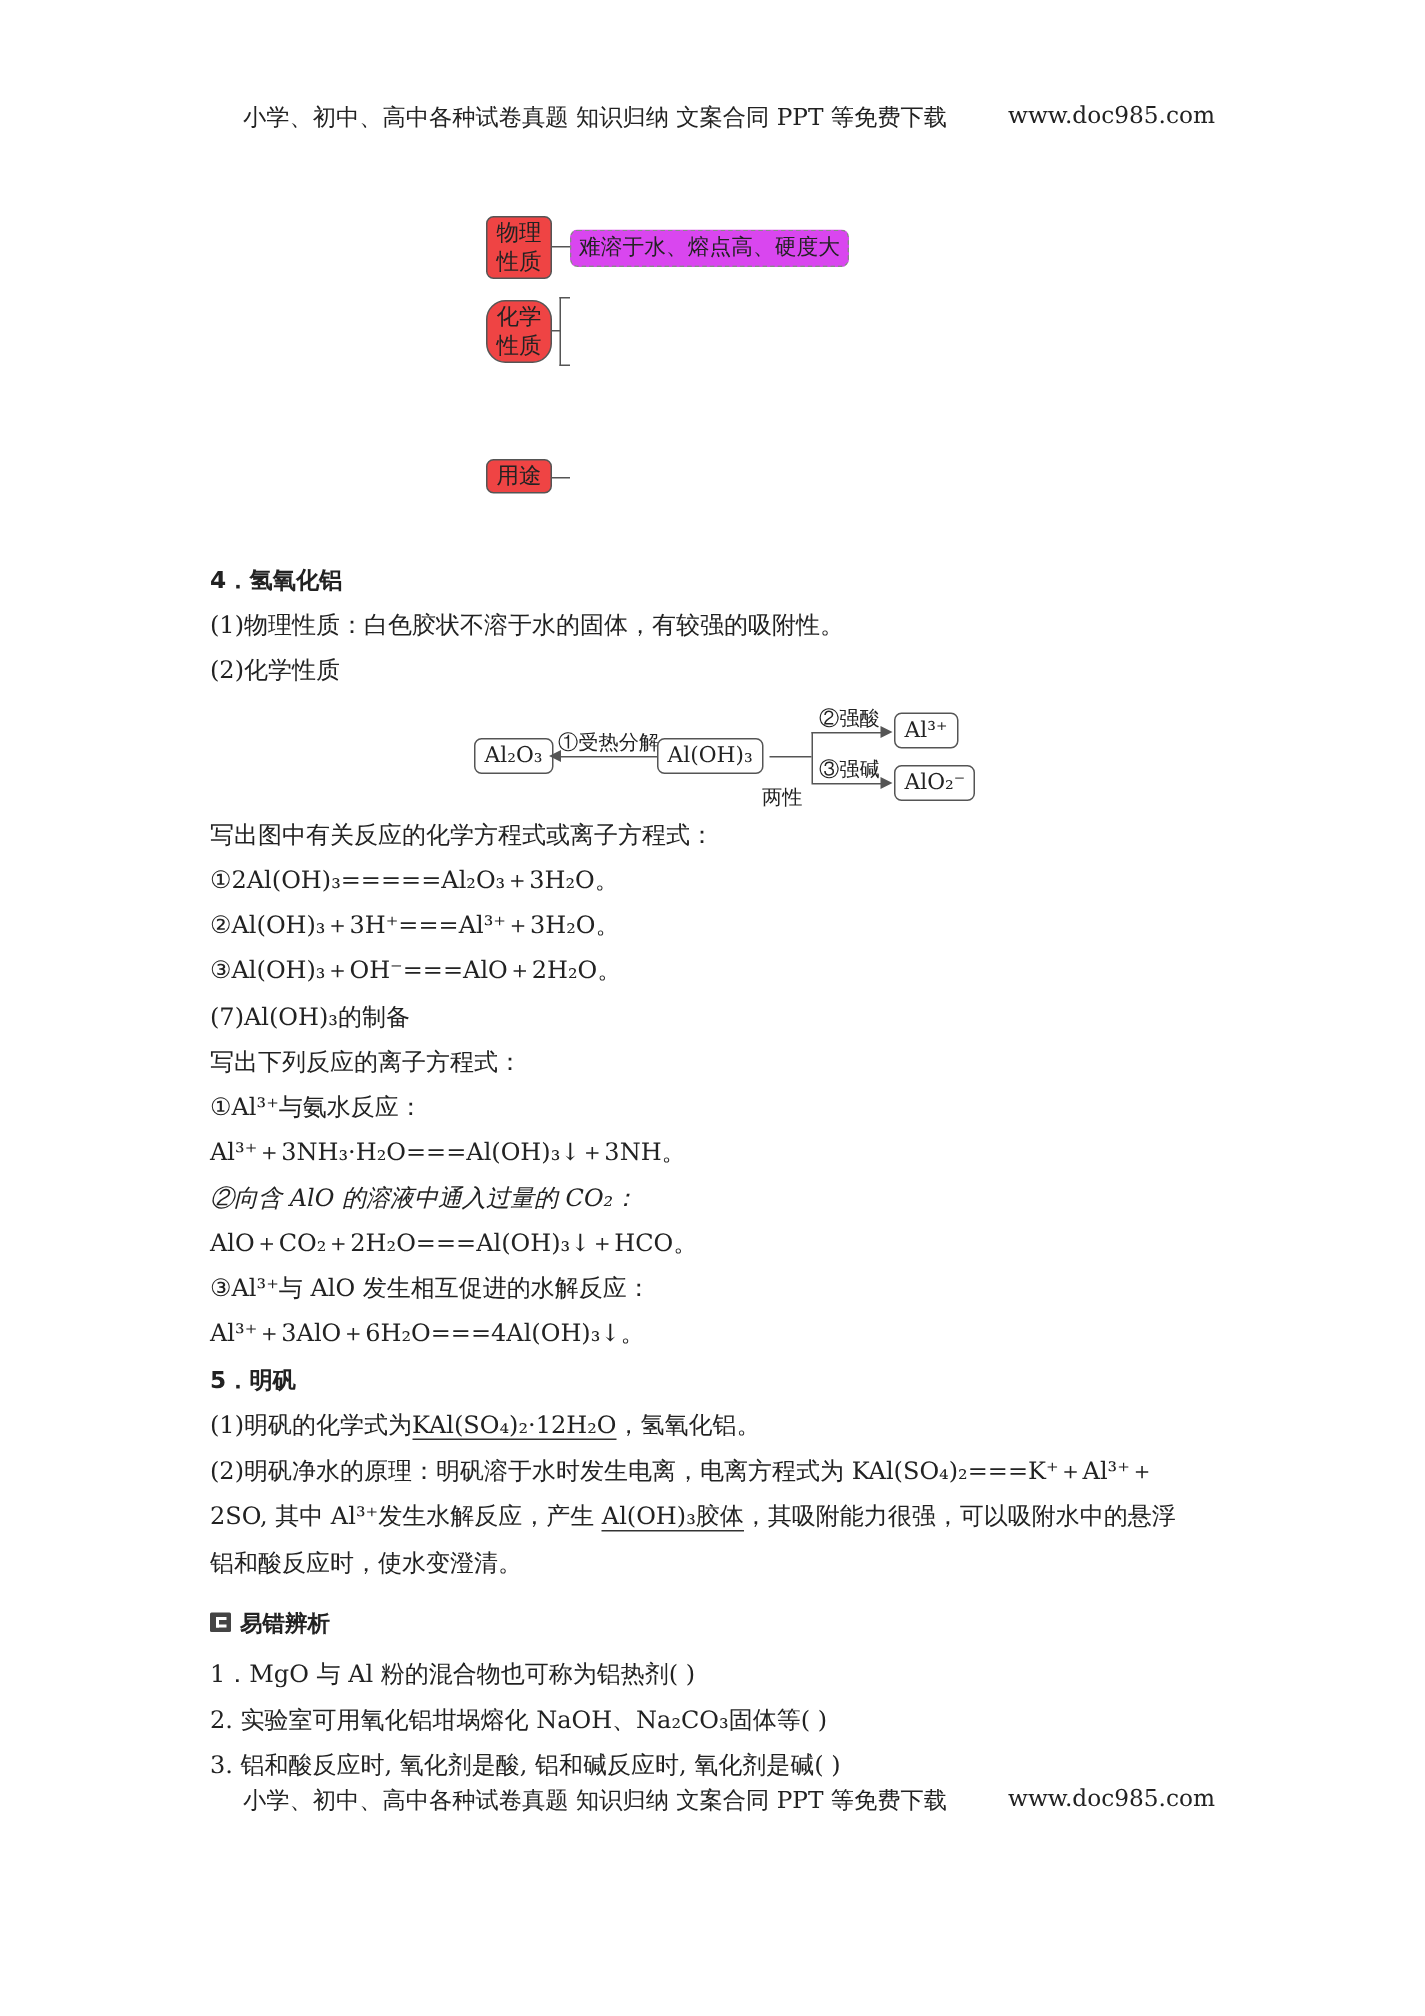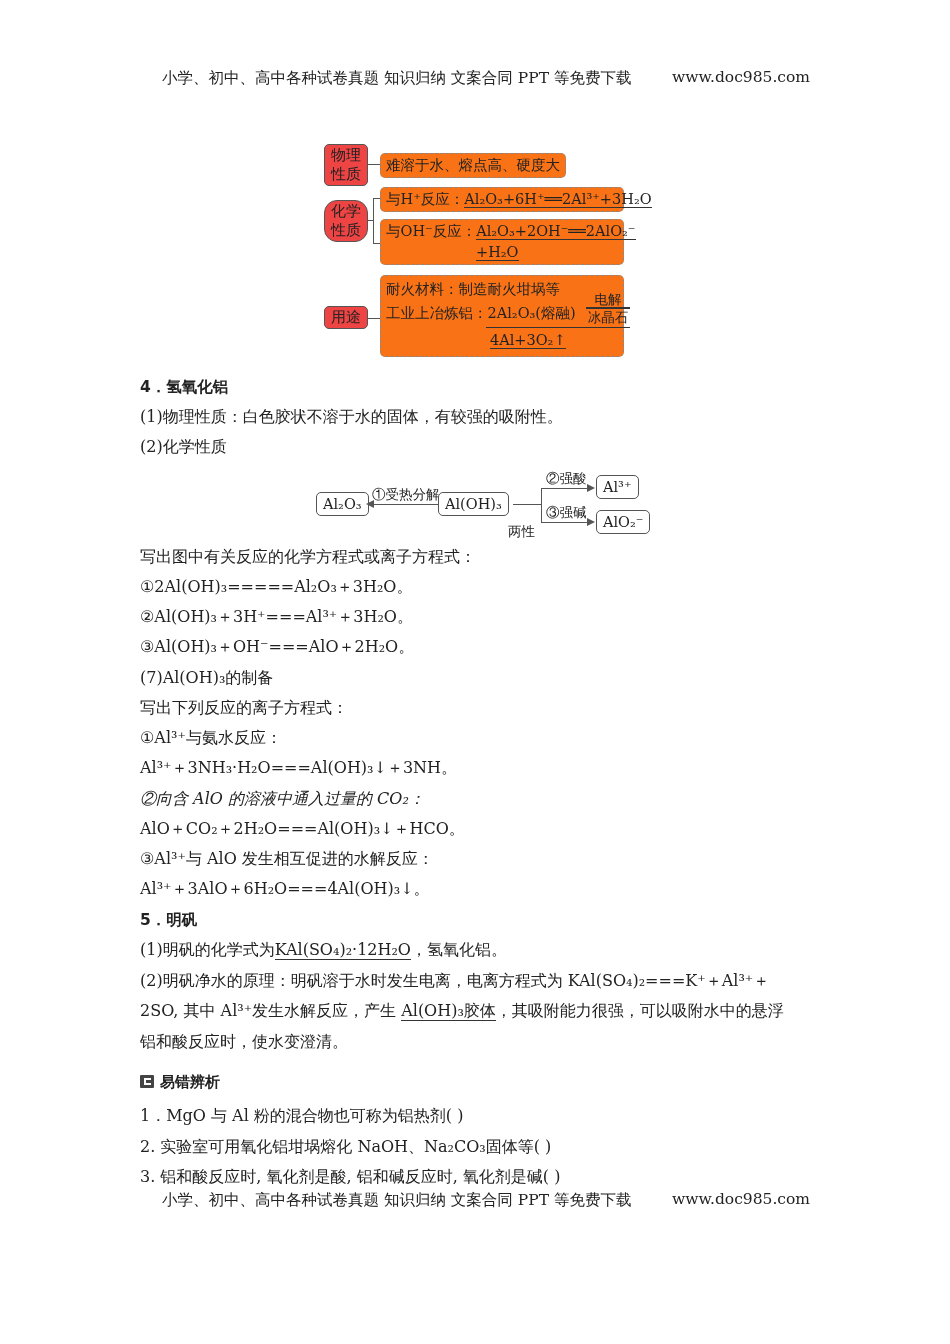--- a/index.html
+++ b/index.html
@@ -17,21 +17,21 @@
 
     
     .d1 { position: absolute; left: 322px; top: 142px; width: 310px; height: 220px; font-size: 14.5px; }
     .tag {
       position: absolute; border: 1.3px solid #555; border-radius: 5px;
       background: #ef4444; text-align: center; line-height: 19px; padding: 1px 3px;
       font-size: 15px;
     }
     .dash {
       position: absolute; border: 1.3px dashed #888; border-radius: 5px;
-      background: #f97316; padding: 1px 5px; white-space: nowrap; line-height: 21px;
+      background: #d946ef; padding: 1px 5px; white-space: nowrap; line-height: 21px;
     }
     .ln { position: absolute; background: #555; }
     .ul { border-bottom: 1.3px solid #333; }
 
     
     .d2 { position: absolute; left: 314px; top: 470px; width: 330px; height: 66px; font-size: 14.5px; }
     .box2 {
       position: absolute; border: 1.3px solid #555; border-radius: 5px; background: #fff;
       padding: 1px 6px; line-height: 20px; white-space: nowrap;
     }
@@ -74,45 +74,25 @@
   </div>
 
   <div class="tag" style="left:2px;top:58px;width:36px;border-radius:13px;">
     <div>化学</div>
     <div>性质</div>
   </div>
   <div class="ln" style="left:46px;top:78px;width:6px;height:1.3px;"></div>
   <div class="ln" style="left:51px;top:56px;width:1.3px;height:46px;"></div>
   <div class="ln" style="left:51px;top:56px;width:7px;height:1.3px;"></div>
   <div class="ln" style="left:51px;top:101px;width:7px;height:1.3px;"></div>
-  <div class="dash" style="left:58px;top:45px;width:232px;">
-    <span>与H⁺反应：</span><span class="ul">Al₂O₃+6H⁺══2Al³⁺+3H₂O</span>
-  </div>
-  <div class="dash" style="left:58px;top:77px;width:232px;height:42px;">
-    <div><span>与OH⁻反应：</span><span class="ul">Al₂O₃+2OH⁻══2AlO₂⁻</span></div>
-    <div style="padding-left:90px;"><span class="ul">+H₂O</span></div>
-  </div>
 
   <div class="tag" style="left:2px;top:164px;width:36px;">
     <div>用途</div>
   </div>
   <div class="ln" style="left:46px;top:176px;width:12px;height:1.3px;"></div>
-  <div class="dash" style="left:58px;top:133px;width:232px;height:78px;line-height:24px;">
-    <div>耐火材料：制造耐火坩埚等</div>
-    <div style="position:relative;">
-      <span>工业上冶炼铝：</span><span>2Al₂O₃(熔融)</span>
-      <span style="position:absolute;left:200px;top:-10px;font-size:13.5px;line-height:16px;text-align:center;width:44px;">
-        <span style="display:block;border-bottom:2.5px double #333;">电解</span>
-        <span style="display:block;">冰晶石</span>
-      </span>
-    </div>
-    <div style="padding-left:100px;border-top:1.3px solid #333;margin-left:100px;width:140px;padding-left:4px;margin-top:2px;">
-      <span class="ul">4Al+3O₂↑</span>
-    </div>
-  </div>
 </div>
 
 <div class="p h" style="top:376px;">4．氢氧化铝</div>
 <div class="p" style="top:406px;">(1)物理性质：白色胶状不溶于水的固体，有较强的吸附性。</div>
 <div class="p" style="top:436px;">(2)化学性质</div>
 
 <div class="d2">
   <div class="box2" style="left:2px;top:22px;">
     <span>Al₂O₃</span>
   </div>

